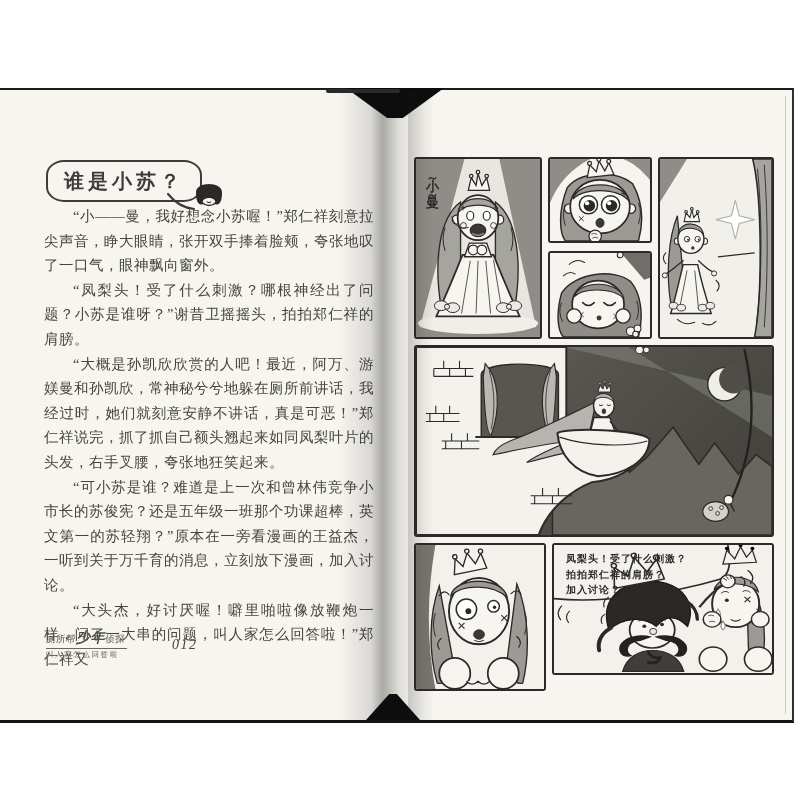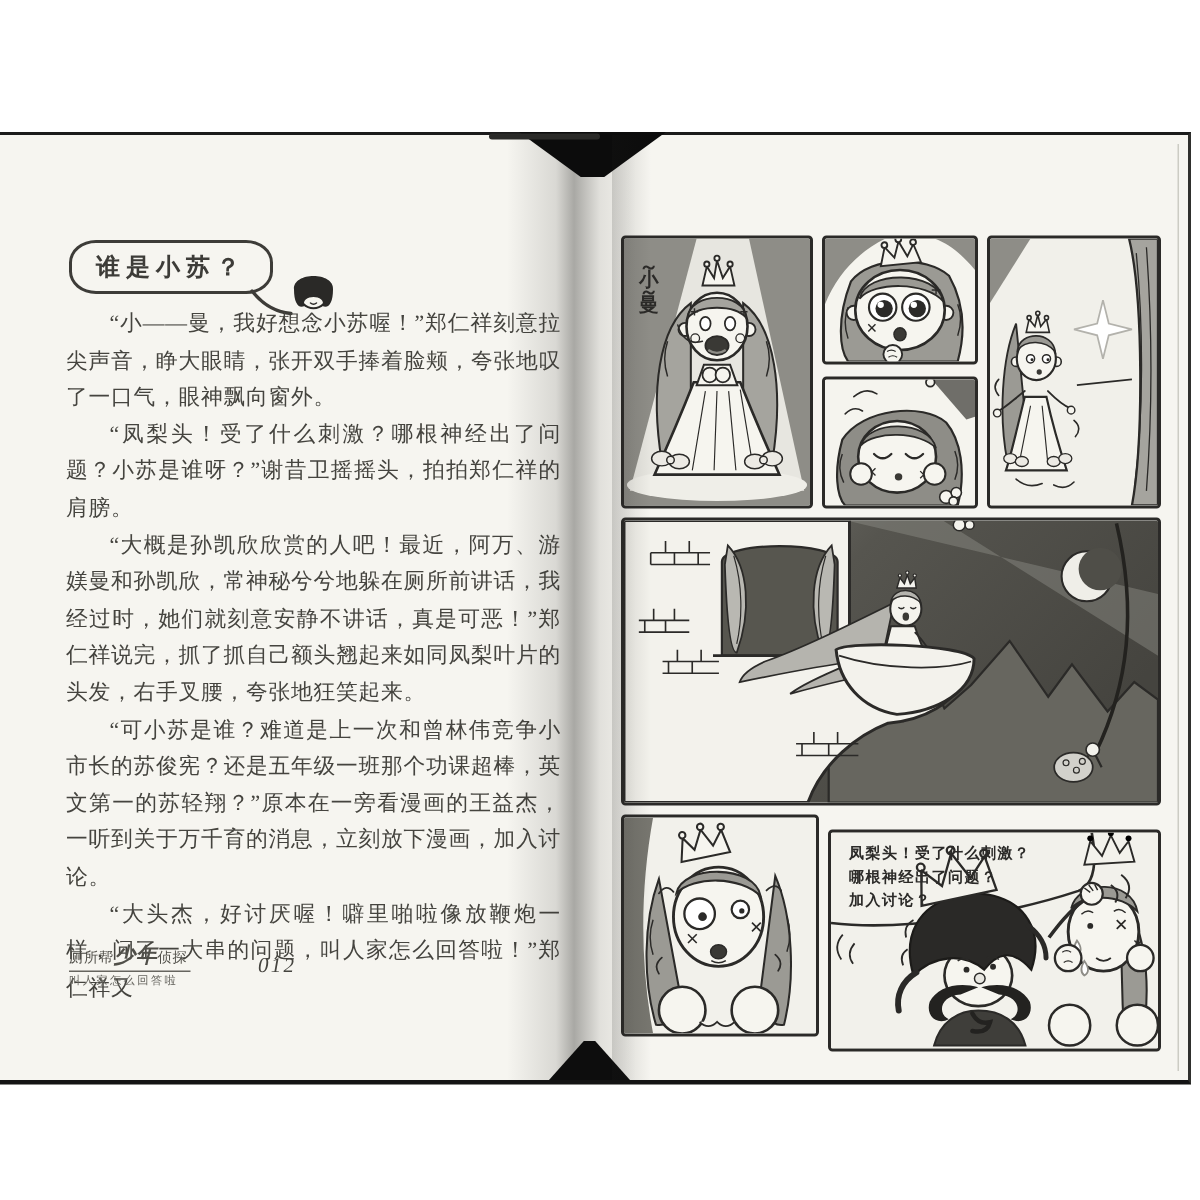--- a/index.html
+++ b/index.html
@@ -40,21 +40,21 @@
   .page-edge-line{
     position:absolute;top:6px;bottom:6px;width:1px;background:#ccccc4;
   }
 
   
   .page-left{position:absolute;left:0;top:0;width:340px;height:630px;}
   .title-bubble{
     position:absolute;left:46px;top:70px;
     padding:6px 16px 5px;
     border:2.5px solid #3d3c38;border-radius:18px/15px;
-    font-size:16px;font-weight:bold;letter-spacing:4px;color:#3d3c38;
+    font-size:20px;font-weight:bold;letter-spacing:4px;color:#3d3c38;
     background:#f6f5f0;
   }
   .bubble-tail{position:absolute;left:166px;top:102px;}
   .girl-icon{position:absolute;left:192px;top:86px;}
   .body-text{
     position:absolute;left:44px;top:114px;width:330px;
     font-size:14.5px;line-height:24.6px;letter-spacing:.5px;
     color:#45443f;text-align:justify;
   }
   .body-text p{margin:0;text-indent:2em;}
@@ -358,24 +358,24 @@
         <circle cx="54" cy="68" r="3" fill="#2b2a28"></circle>
         <circle cx="80" cy="63" r="6" fill="#ffffff" stroke="#2b2a28" stroke-width="1.5"></circle>
         <circle cx="81" cy="64" r="1.8" fill="#2b2a28"></circle>
         <path d="M88,72 l6,6 M94,72 l-6,6 M44,80 l6,6 M50,80 l-6,6" stroke="#2b2a28" stroke-width="1.1"></path>
         <ellipse cx="65" cy="92" rx="5.5" ry="4.8" fill="#3a3935" stroke="#2b2a28" stroke-width="1"></ellipse>
         <path d="M60,98 q5,3 10,0" stroke="#2b2a28" stroke-width="1" fill="none"></path>
         <path d="M24,52 q5,-7 10,-1 M98,50 q6,-6 10,0 M26,96 q-6,5 -2,11 M104,94 q6,5 2,11" stroke="#2b2a28" stroke-width="1.2" fill="none" stroke-linecap="round"></path>
       </svg>
     </div>
 
-    <div class="panel" style="left:144px;top:463px;width:222px;height:148px;">
+    <div class="panel" style="left:144px;top:453px;width:222px;height:132px;font-family:Liberation Mono, monospace;">
       <div class="speech-text">
         <div>凤梨头！受了什么刺激？</div>
-        <div>哪根神经出了问题？</div>
+        <div>拍拍郑仁祥的肩膀？</div>
         <div>加入讨论？</div>
       </div>
       <svg viewBox="0 0 222 148" preserveAspectRatio="none">
         <rect width="222" height="148" fill="#f2f1eb"></rect>
         <path d="M0,62 C50,68 120,56 168,40 C178,36 181,22 177,0" stroke="#2b2a28" stroke-width="1.8" fill="none"></path>
         <path d="M8,70 q-7,8 -1,17 M16,76 q-6,7 -1,14" stroke="#2b2a28" stroke-width="1.2" fill="none"></path>
 
         <g>
           <path d="M196,42 C212,62 218,98 212,138 C203,142 198,130 198,118 Z" fill="#9b9a94" stroke="#2b2a28" stroke-width="1.4"></path>
           <circle cx="162" cy="132" r="14" fill="#f6f5ef" stroke="#2b2a28" stroke-width="1.7"></circle>

